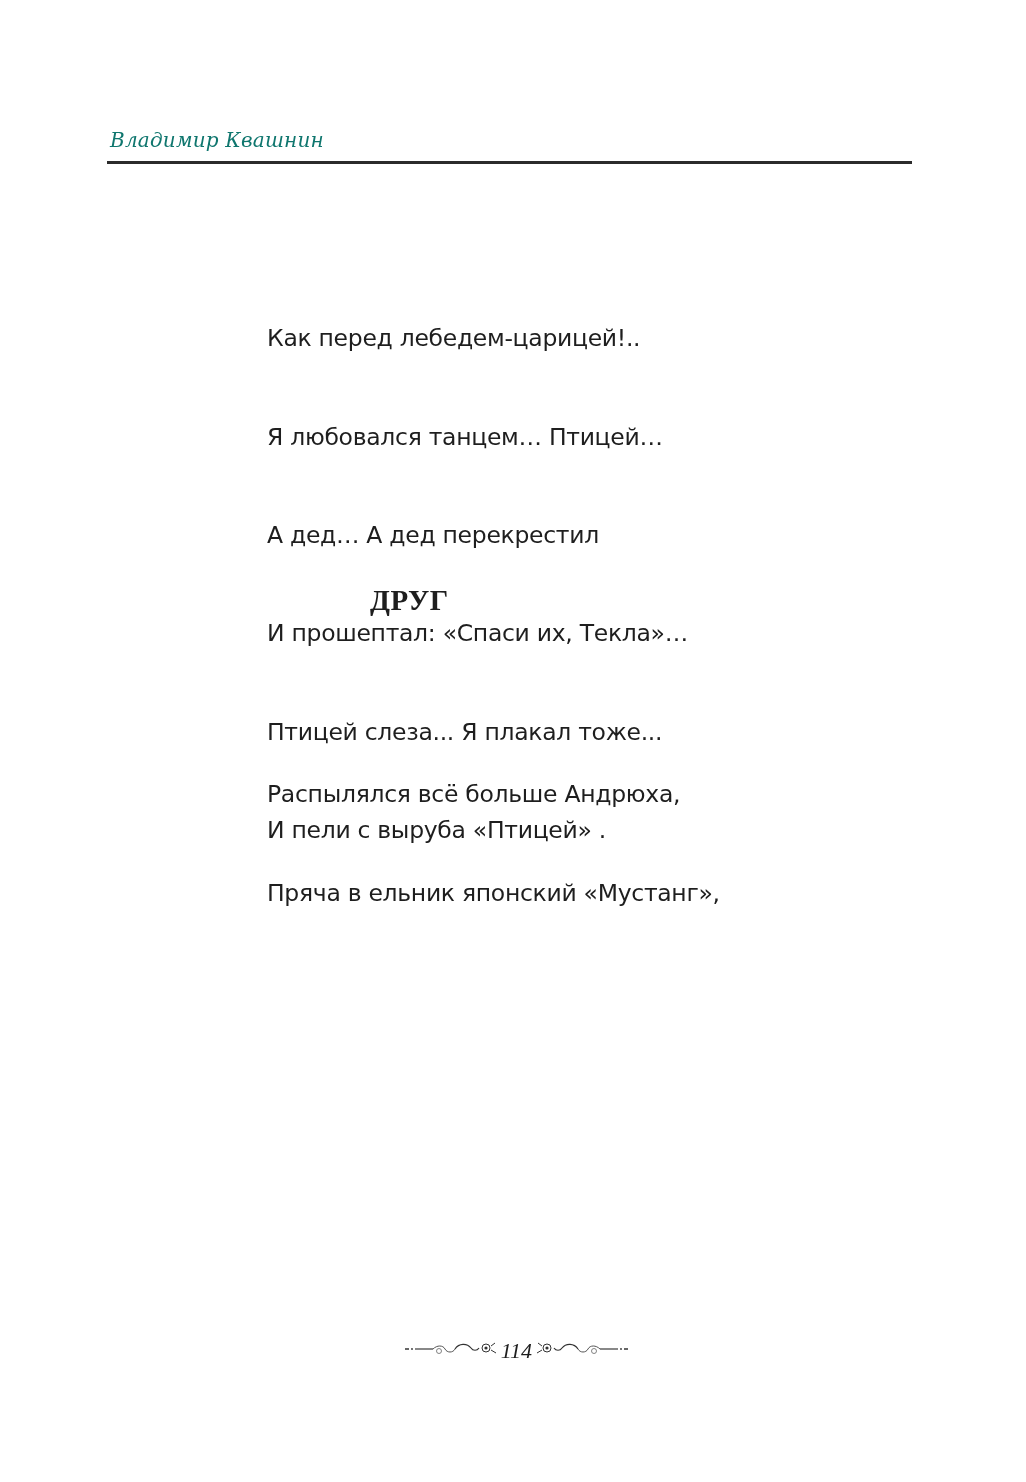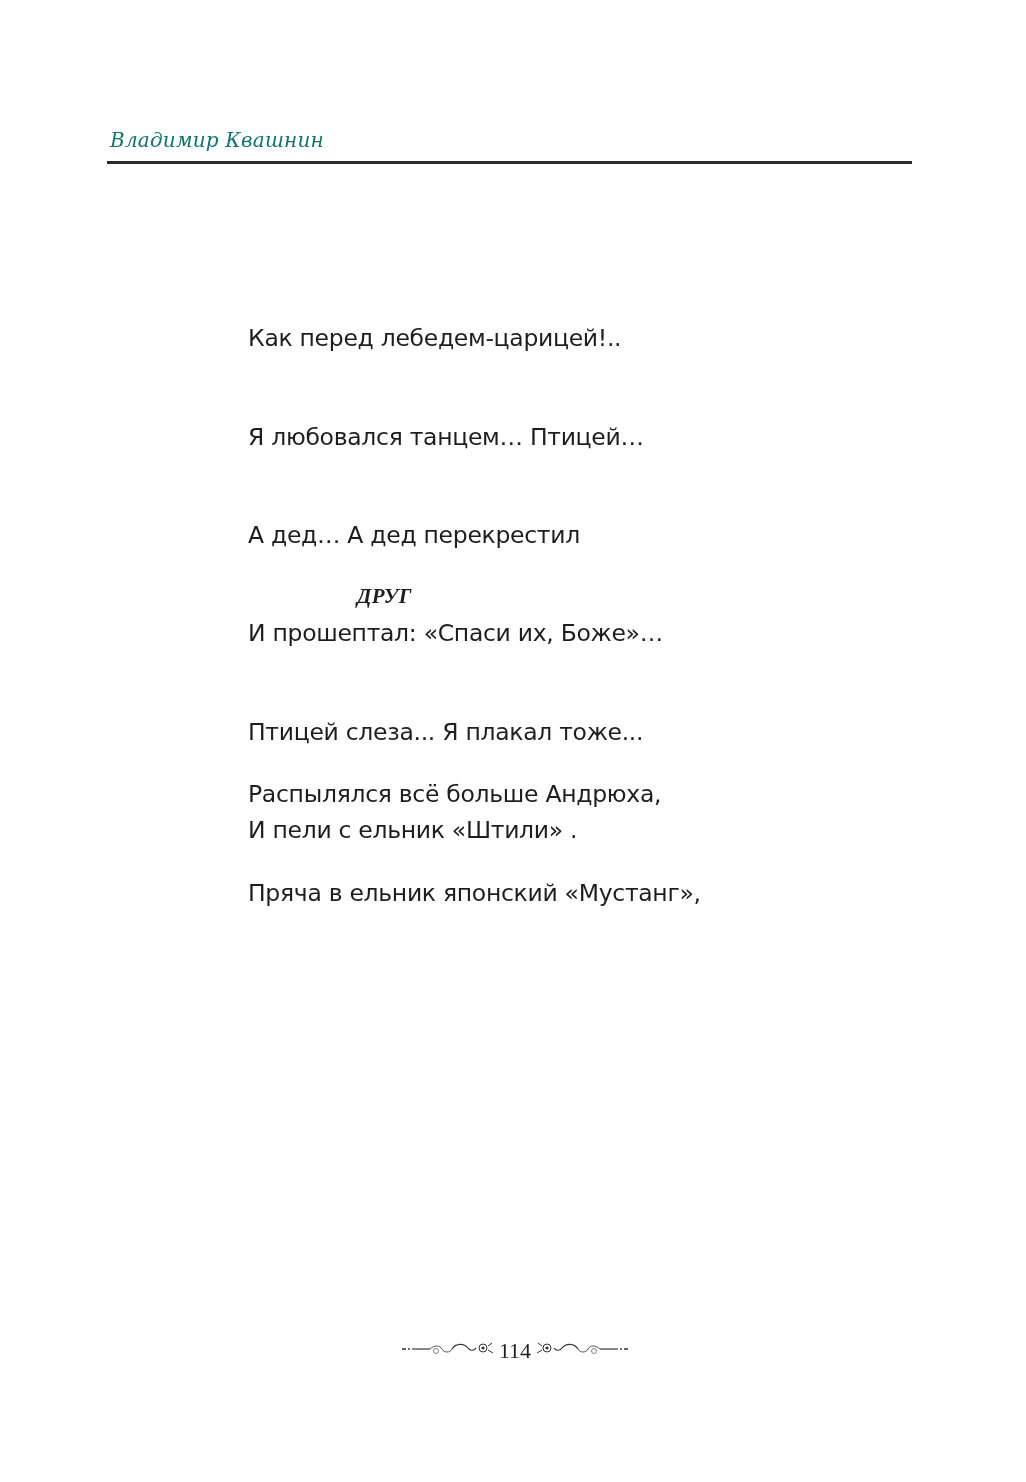--- a/index.html
+++ b/index.html
@@ -36,42 +36,42 @@
     position: absolute;
     left: 248px;
     font-family: "DejaVu Sans", "Liberation Sans", sans-serif;
     font-size: 23.5px;
     line-height: 32.8px;
     color: #1e1e1e;
     white-space: pre;
     letter-spacing: -0.3px;
   }
   .stanza { margin: 0 0 33px 0; }
-  .stanza:last-child { margin-bottom: 0; }
+  .stanza:last-child { margin-bottom: 0; margin-left: 19px; }
   .line { display: block; }
   .poem-title {
     position: absolute;
-    left: 357px;
+    left: 370px;
     top: 584px;
     font-family: "Liberation Serif", "DejaVu Serif", serif;
-    font-style: italic;
     font-weight: bold;
-    font-size: 21px;
+    font-size: 29px;
     color: #1e1e1e;
     letter-spacing: 0.5px;
   }
   .footer {
     position: absolute;
     left: 400px;
     top: 1338px;
     width: 230px;
     height: 26px;
     display: flex;
     align-items: center;
-    justify-content: space-between;
+    justify-content: flex-end;
+    font-style: italic;
   }
   .page-number {
     font-family: "Liberation Serif", "DejaVu Serif", serif;
     font-size: 22px;
     color: #1e1e1e;
     margin: 0 2px;
     line-height: 26px;
   }
   .ornament { display: inline-block; }
 </style>
@@ -79,23 +79,23 @@
 <body>
 
 <div class="running-head">Владимир Квашнин</div>
 <div class="head-rule"></div>
 
 <div class="poem-block" style="top:191px;">
   <div class="stanza">
     <span class="line">Как перед лебедем-царицей!..</span>
     <span class="line">Я любовался танцем… Птицей…</span>
     <span class="line">А дед… А дед перекрестил</span>
-    <span class="line">И прошептал: «Спаси их, Боже»…</span>
+    <span class="line">И прошептал: «Спаси их, Текла»…</span>
     <span class="line">Птицей слеза... Я плакал тоже...</span>
-    <span class="line">И пели с ельник «Штили» .</span>
+    <span class="line">И пели с выруба «Птицей» .</span>
   </div>
 </div>
 
 <div class="poem-title">ДРУГ</div>
 
 <div class="poem-block" style="top:647px;">
   <div class="stanza">
     <span class="line">Распылялся всё больше Андрюха,</span>
     <span class="line">Пряча в ельник японский «Мустанг»,</span>
     

